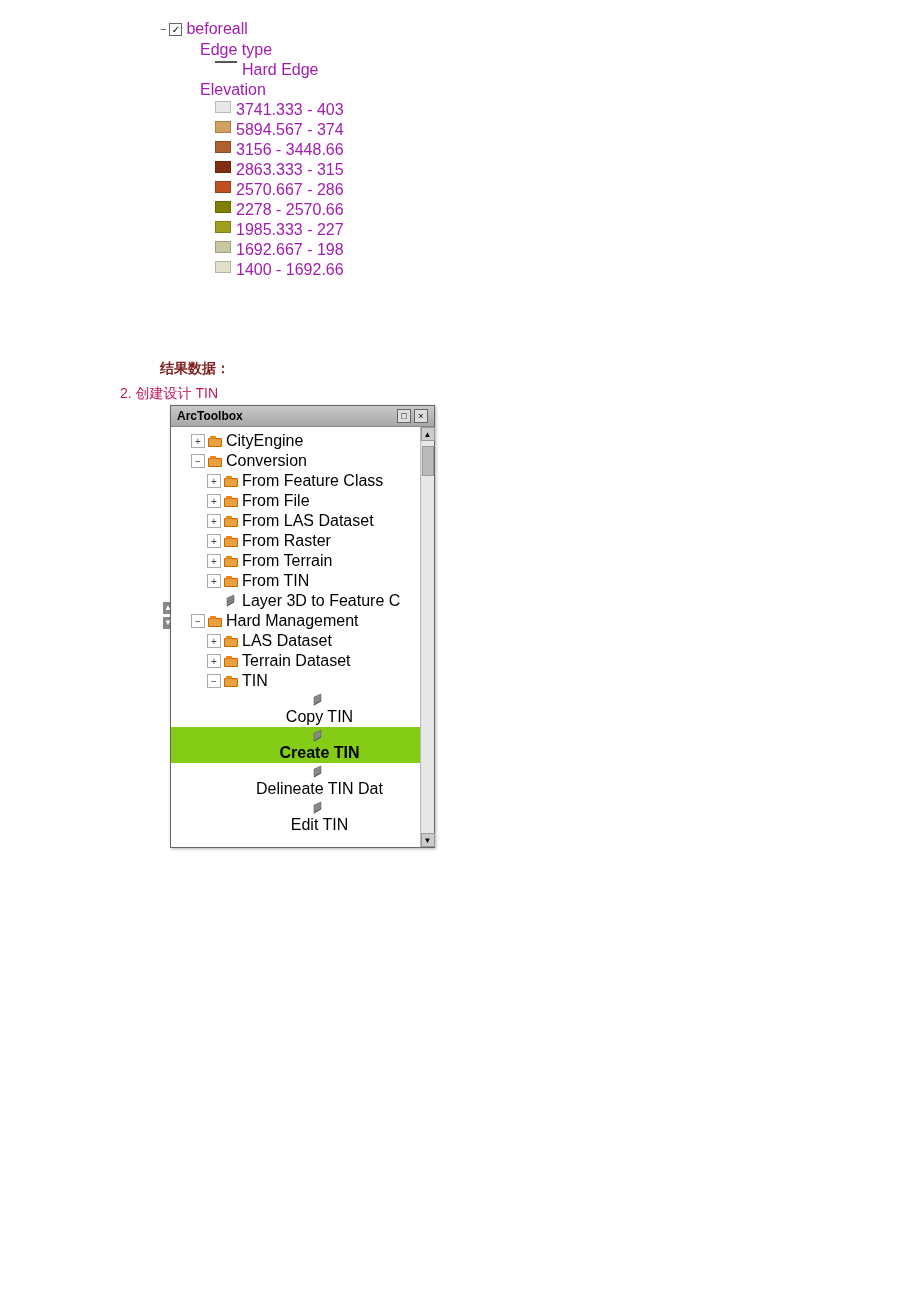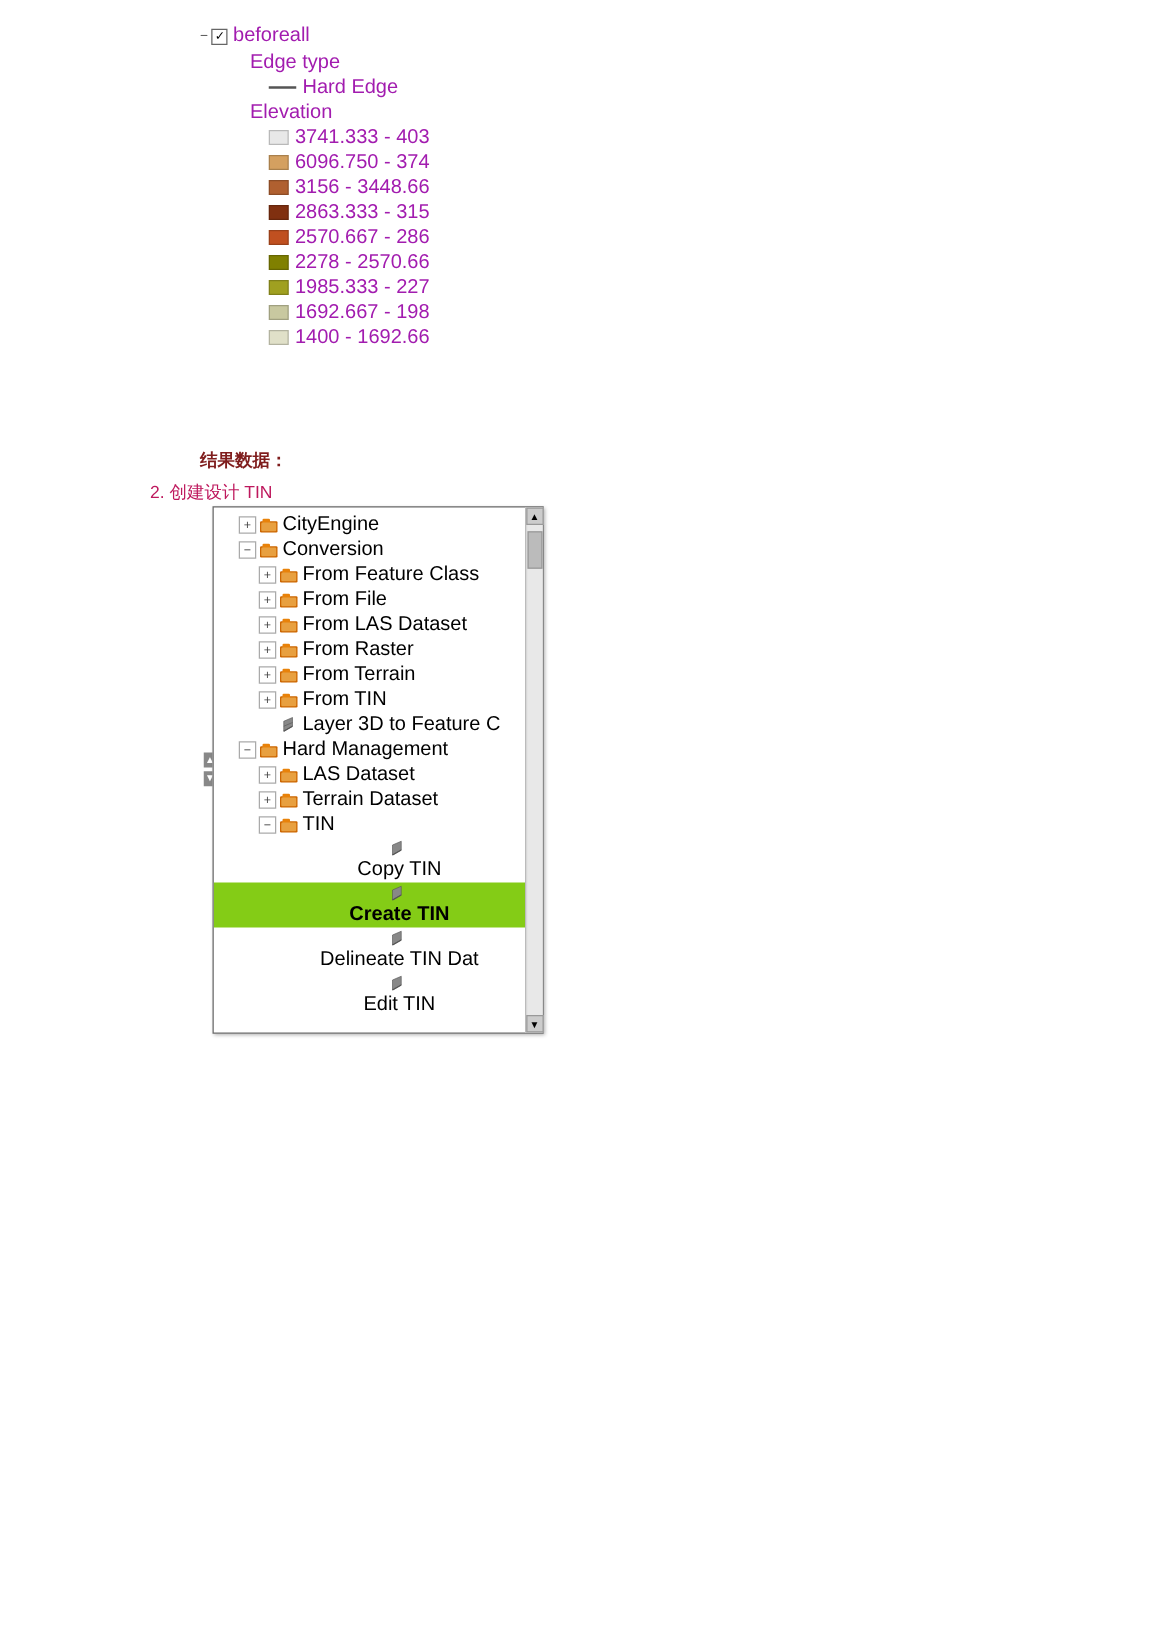--- a/index.html
+++ b/index.html
@@ -21,21 +21,21 @@
     
     .legend-section {
       position: absolute;
       top: 20px;
       left: 160px;
       width: 280px;
     }
 
     .legend-row {
       display: flex;
-      align-items: center;
+      align-items: flex-start;
       margin-bottom: 2px;
       font-size: 12px;
       color: #000;
     }
 
     .legend-checkbox-row {
       display: flex;
       align-items: center;
       margin-bottom: 3px;
     }
@@ -314,21 +314,21 @@
     <div class="legend-row legend-indent1">
       <span class="legend-label">Elevation</span>
     </div>
 
     <div class="legend-row legend-indent2">
       <span class="color-swatch" style="background:#e8e8e8;"></span>
       <span class="legend-label">3741.333 - 403</span>
     </div>
     <div class="legend-row legend-indent2">
       <span class="color-swatch" style="background:#d4a060;"></span>
-      <span class="legend-label">6096.750 - 374</span>
+      <span class="legend-label">5894.567 - 374</span>
     </div>
     <div class="legend-row legend-indent2">
       <span class="color-swatch" style="background:#b06030;"></span>
       <span class="legend-label">3156 - 3448.66</span>
     </div>
     <div class="legend-row legend-indent2">
       <span class="color-swatch" style="background:#803010;"></span>
       <span class="legend-label">2863.333 - 315</span>
     </div>
     <div class="legend-row legend-indent2">
@@ -359,20 +359,27 @@
     <span>2.  创建设计 TIN</span>
   </div>
 
   <div class="side-arrow">
     <div class="side-arrow-btn">▲</div>
     <div class="side-arrow-btn">▼</div>
   </div>
 
   <div class="arctoolbox">
 
+    <div class="arctoolbox-titlebar">
+      <span class="titlebar-title">ArcToolbox</span>
+      <div class="titlebar-buttons">
+        <div class="titlebar-btn">□</div>
+        <div class="titlebar-btn">×</div>
+      </div>
+    </div>
 
     <div class="arctoolbox-body">
       <div class="tree-content">
 
         <div class="tree-item indent-1">
           <div class="tree-expand">+</div>
           <div class="tree-icon icon-toolbox">
             <svg viewBox="0 0 16 14" xmlns="http://www.w3.org/2000/svg">
               <rect x="1" y="4" width="14" height="9" fill="#cc6600" rx="1"></rect>
               <rect x="3" y="2" width="6" height="4" fill="#e8820a" rx="1"></rect>

